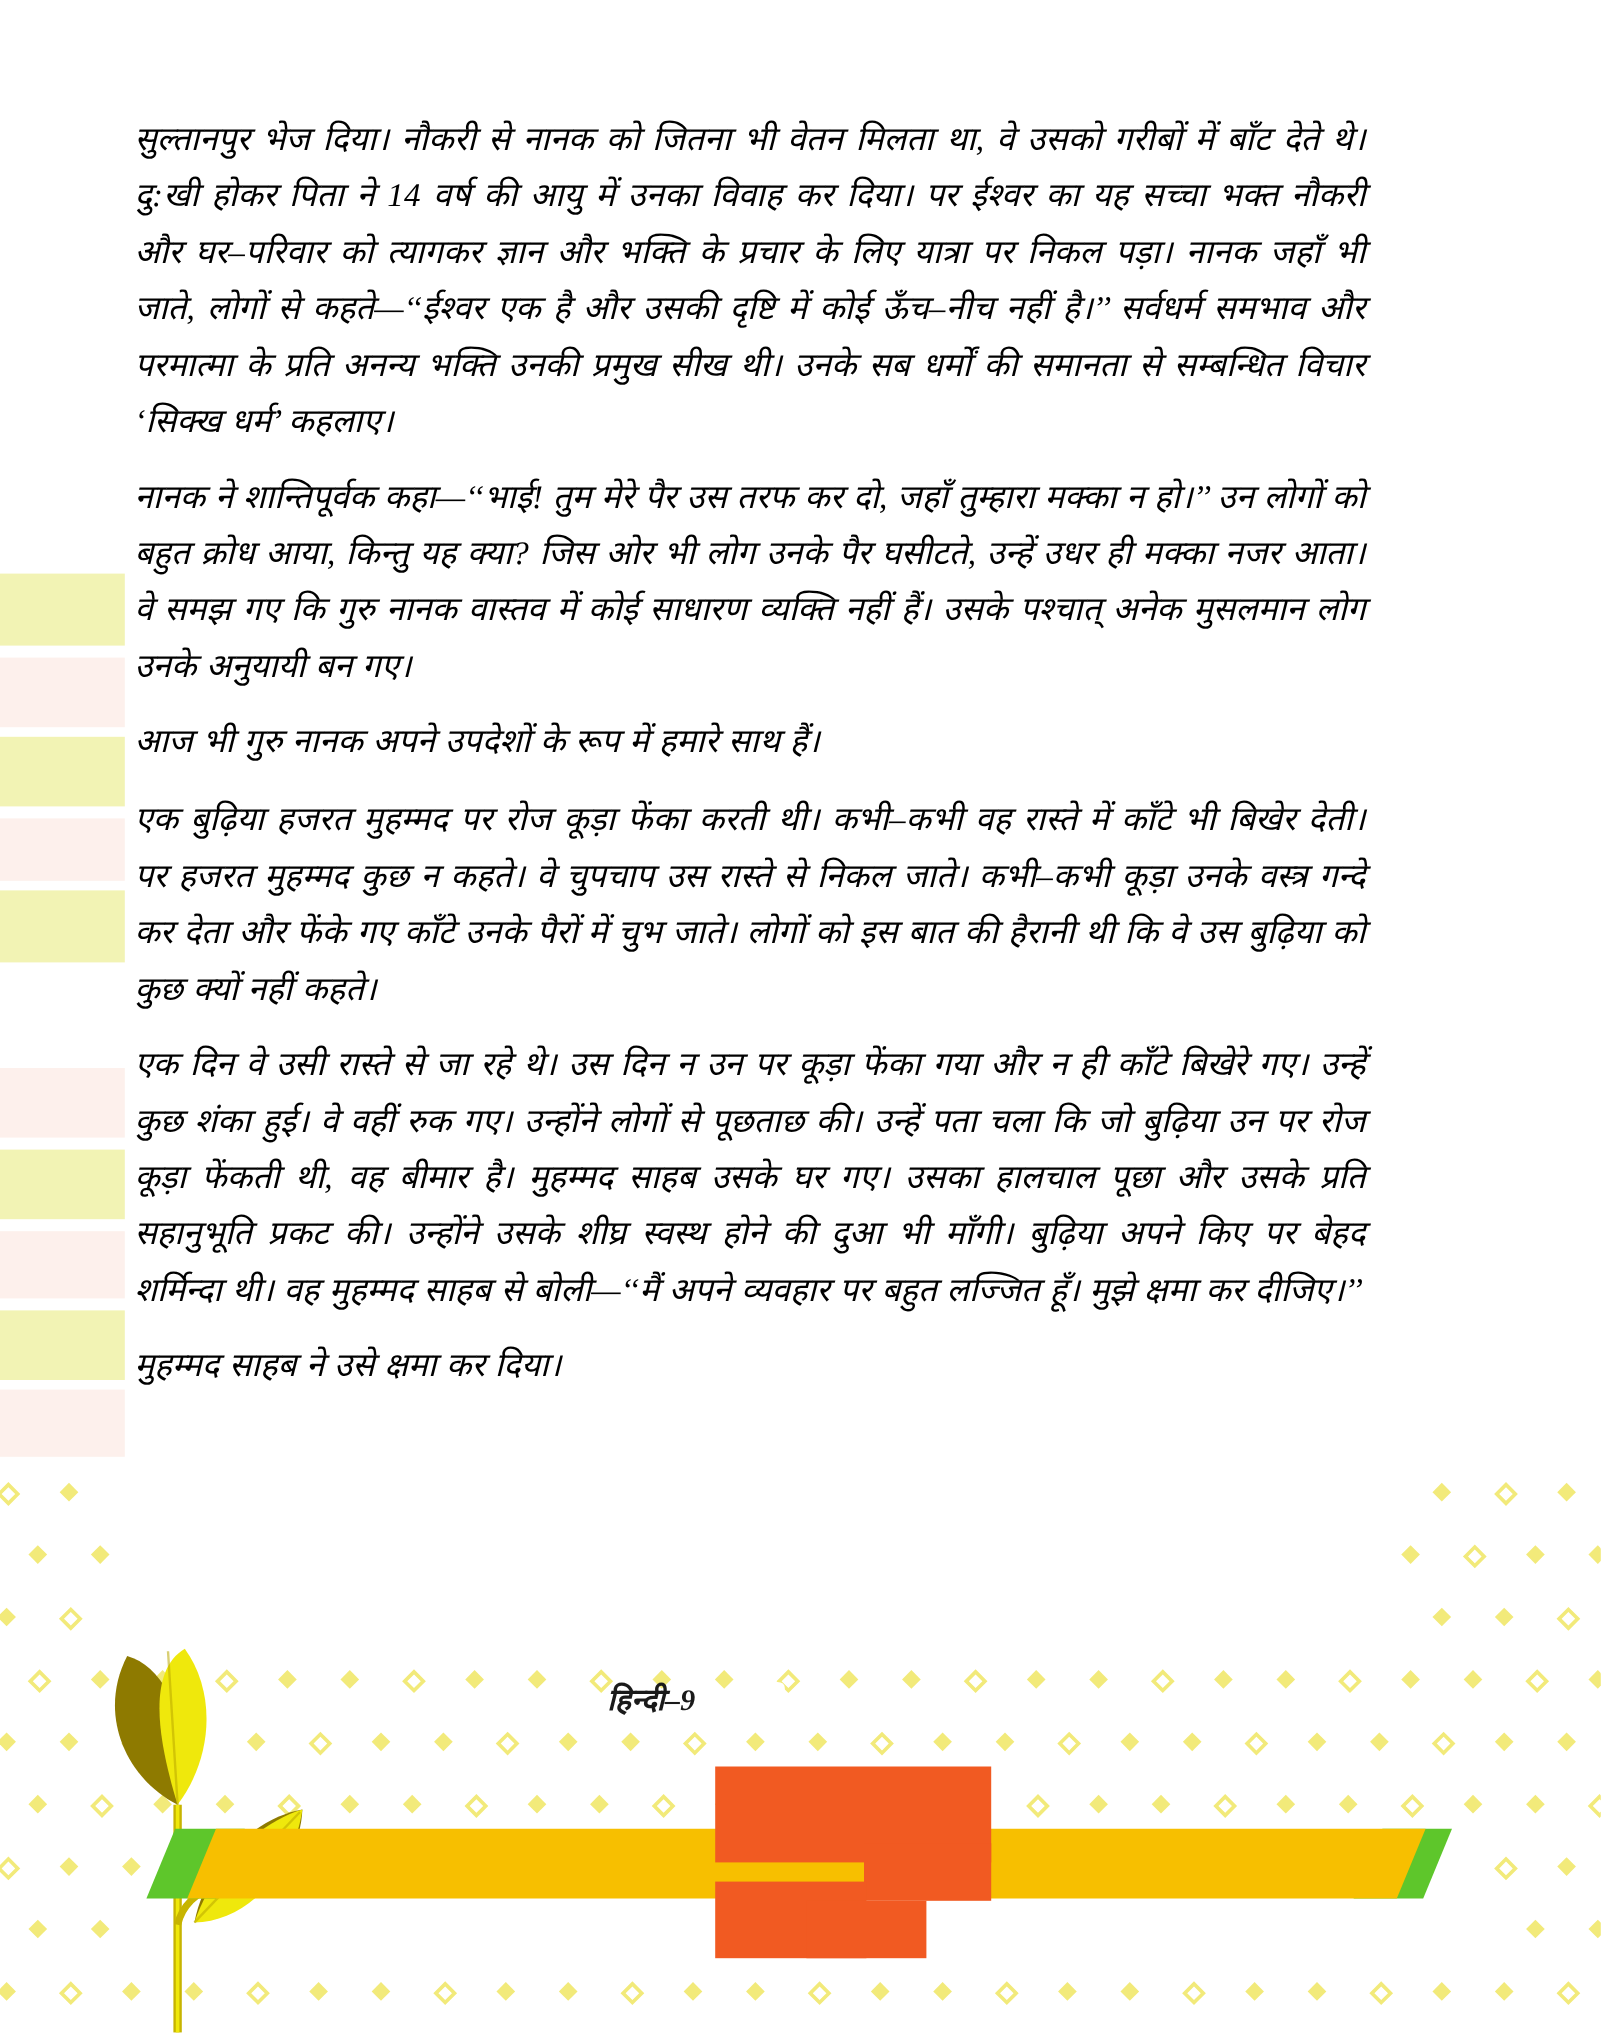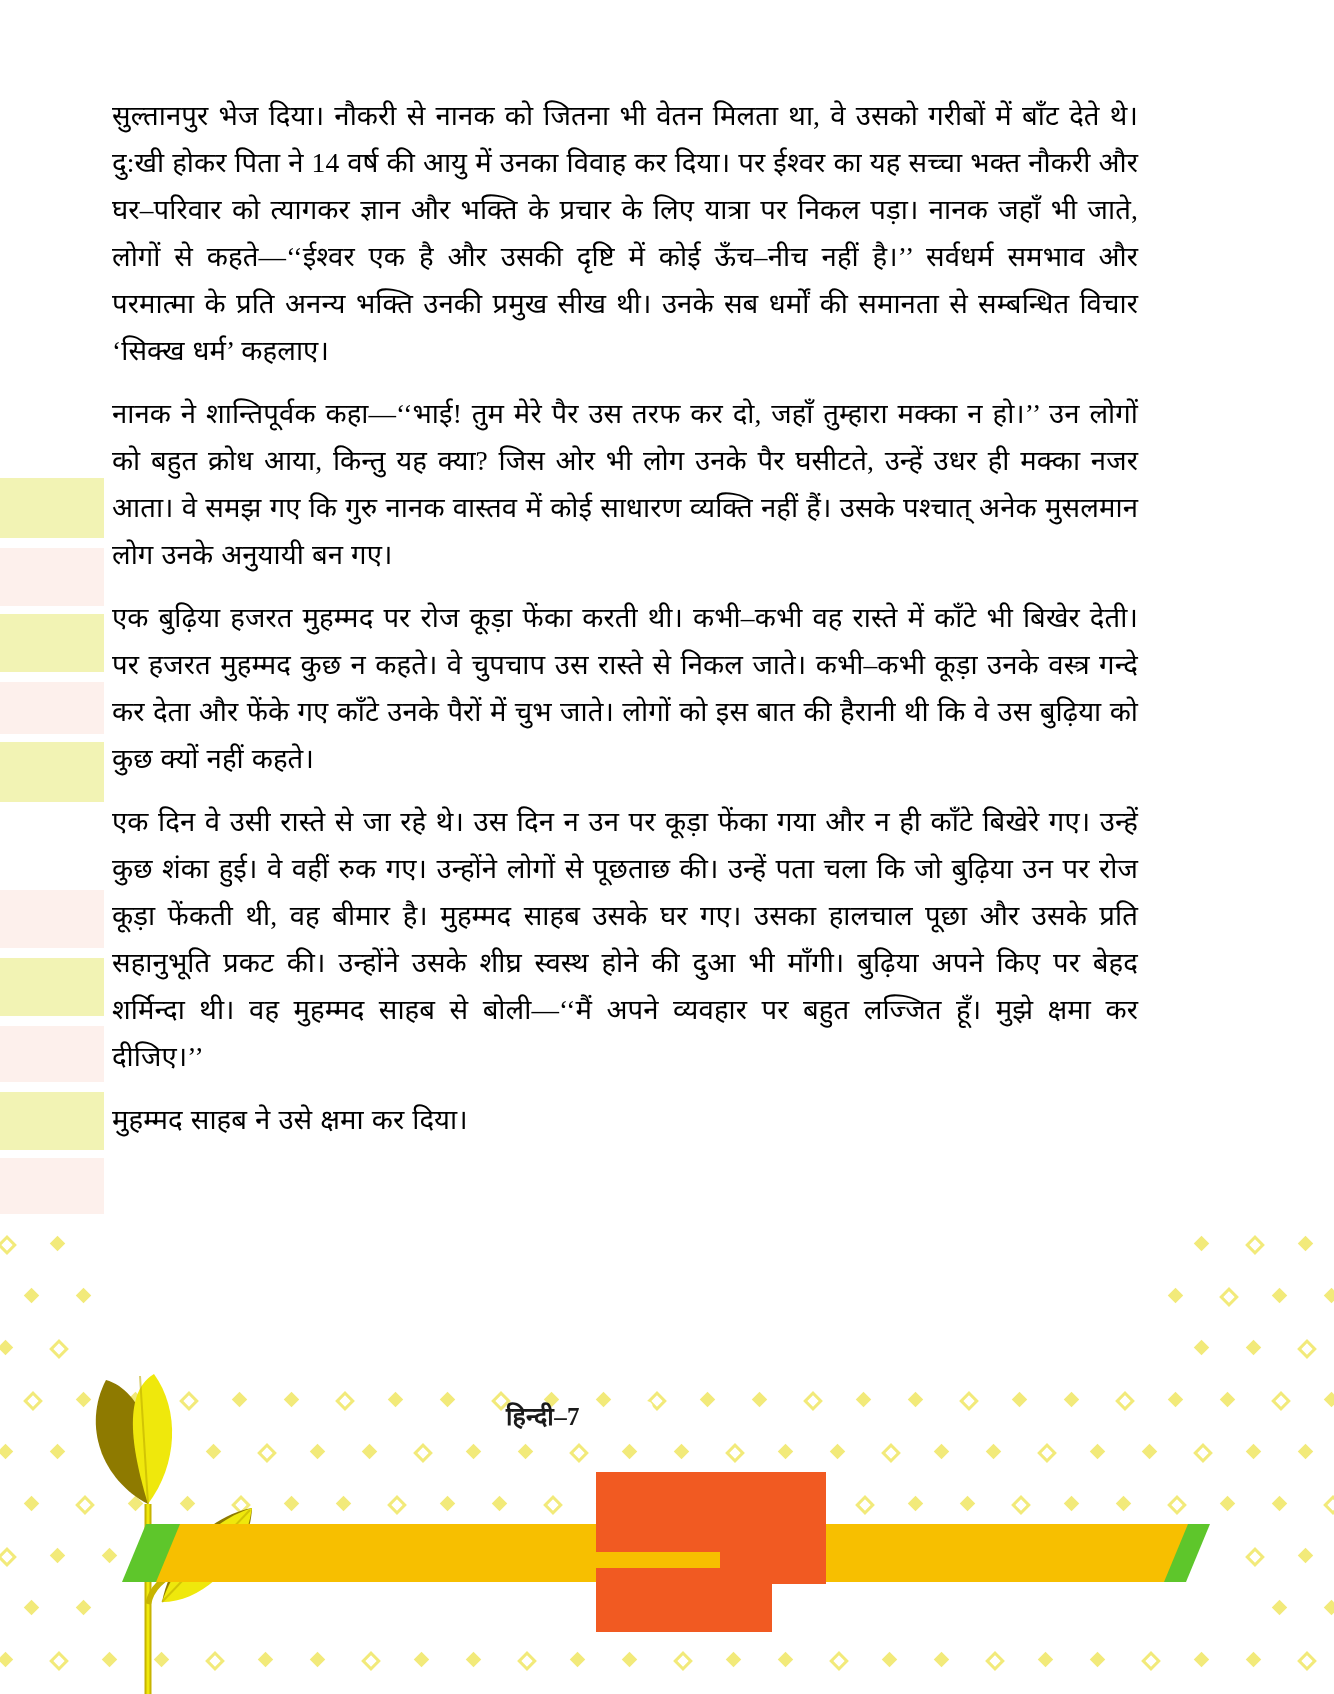--- a/index.html
+++ b/index.html
@@ -16,20 +16,21 @@
     position: relative;
   }
 
   .page {
     position: absolute;
     inset: 0;
     width: 1334px;
     height: 1694px;
     background: #ffffff;
     overflow: hidden;
+    font-style: italic;
   }
 
   
   .left-margin {
     position: absolute;
     left: 0;
     top: 0;
     width: 104px;
     height: 1694px;
     pointer-events: none;
@@ -296,20 +297,21 @@
       <div class="dot hollow" style="left: 1144px; top: 430px; border-color: rgb(242, 234, 122);"></div>
       <div class="dot" style="left: 1196px; top: 430px; background: rgb(242, 234, 122);"></div>
       <div class="dot" style="left: 1248px; top: 430px; background: rgb(242, 234, 122);"></div>
       <div class="dot hollow" style="left: 1300px; top: 430px; border-color: rgb(242, 234, 122);"></div>
     </div>
 
   <div class="content">
 
     <p class="para">सुल्तानपुर भेज दिया। नौकरी से नानक को जितना भी वेतन मिलता था, वे उसको गरीबों में बाँट देते थे। दु:खी होकर पिता ने 14 वर्ष की आयु में उनका विवाह कर दिया। पर ईश्वर का यह सच्चा भक्त नौकरी और घर–परिवार को त्यागकर ज्ञान और भक्ति के प्रचार के लिए यात्रा पर निकल पड़ा। नानक जहाँ भी जाते, लोगों से कहते—‘‘ईश्वर एक है और उसकी दृष्टि में कोई ऊँच–नीच नहीं है।’’ सर्वधर्म समभाव और परमात्मा के प्रति अनन्य भक्ति उनकी प्रमुख सीख थी। उनके सब धर्मों की समानता से सम्बन्धित विचार ‘सिक्ख धर्म’ कहलाए।</p>
     <p class="para">नानक ने शान्तिपूर्वक कहा—‘‘भाई! तुम मेरे पैर उस तरफ कर दो, जहाँ तुम्हारा मक्का न हो।’’ उन लोगों को बहुत क्रोध आया, किन्तु यह क्या? जिस ओर भी लोग उनके पैर घसीटते, उन्हें उधर ही मक्का नजर आता। वे समझ गए कि गुरु नानक वास्तव में कोई साधारण व्यक्ति नहीं हैं। उसके पश्चात् अनेक मुसलमान लोग उनके अनुयायी बन गए।</p>
+    <p class="para last-line-left">आज भी गुरु नानक अपने उपदेशों के रूप में हमारे साथ हैं।</p>
 
 
     <p class="para">एक बुढ़िया हजरत मुहम्मद पर रोज कूड़ा फेंका करती थी। कभी–कभी वह रास्ते में काँटे भी बिखेर देती। पर हजरत मुहम्मद कुछ न कहते। वे चुपचाप उस रास्ते से निकल जाते। कभी–कभी कूड़ा उनके वस्त्र गन्दे कर देता और फेंके गए काँटे उनके पैरों में चुभ जाते। लोगों को इस बात की हैरानी थी कि वे उस बुढ़िया को कुछ क्यों नहीं कहते।</p>
     <p class="para">एक दिन वे उसी रास्ते से जा रहे थे। उस दिन न उन पर कूड़ा फेंका गया और न ही काँटे बिखेरे गए। उन्हें कुछ शंका हुई। वे वहीं रुक गए। उन्होंने लोगों से पूछताछ की। उन्हें पता चला कि जो बुढ़िया उन पर रोज कूड़ा फेंकती थी, वह बीमार है। मुहम्मद साहब उसके घर गए। उसका हालचाल पूछा और उसके प्रति सहानुभूति प्रकट की। उन्होंने उसके शीघ्र स्वस्थ होने की दुआ भी माँगी। बुढ़िया अपने किए पर बेहद शर्मिन्दा थी। वह मुहम्मद साहब से बोली—‘‘मैं अपने व्यवहार पर बहुत लज्जित हूँ। मुझे क्षमा कर दीजिए।’’</p>
     <p class="para last-line-left">मुहम्मद साहब ने उसे क्षमा कर दिया।</p>
 
   </div>
 
   <svg class="sprout" viewBox="0 0 210 340">
 
@@ -339,16 +341,16 @@
     <polygon points="180,52 1188,52 1164,110 156,110" fill="#f7bf00"></polygon>
 
     <path d="M596,2 L826,2 L826,80 L720,80 L720,110 L826,110 L826,88
              L826,2 Z" fill="#f15a22" opacity="0"></path>
     <rect x="596" y="-60" width="230" height="140" fill="#f15a22"></rect>
     <rect x="720" y="64" width="106" height="48" fill="#f15a22"></rect>
     <rect x="596" y="96" width="126" height="64" fill="#f15a22"></rect>
     <rect x="672" y="112" width="100" height="48" fill="#f15a22"></rect>
   </svg>
 
-  <div class="footer-label">हिन्दी–7</div>
+  <div class="footer-label">हिन्दी–9</div>
   <div class="footer-pagenum">52</div>
 
 </div>
 
 </body></html>

